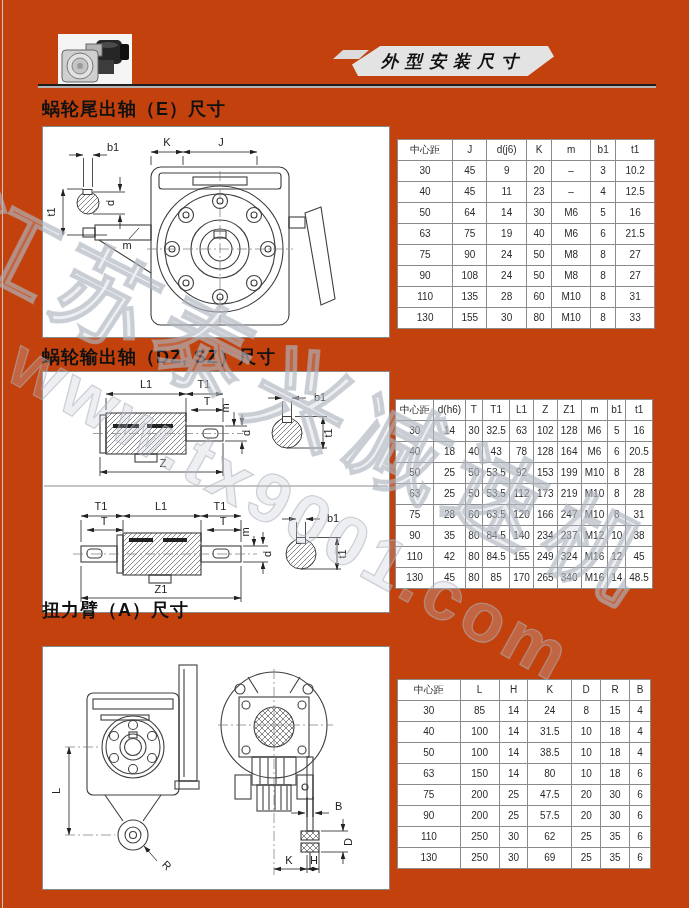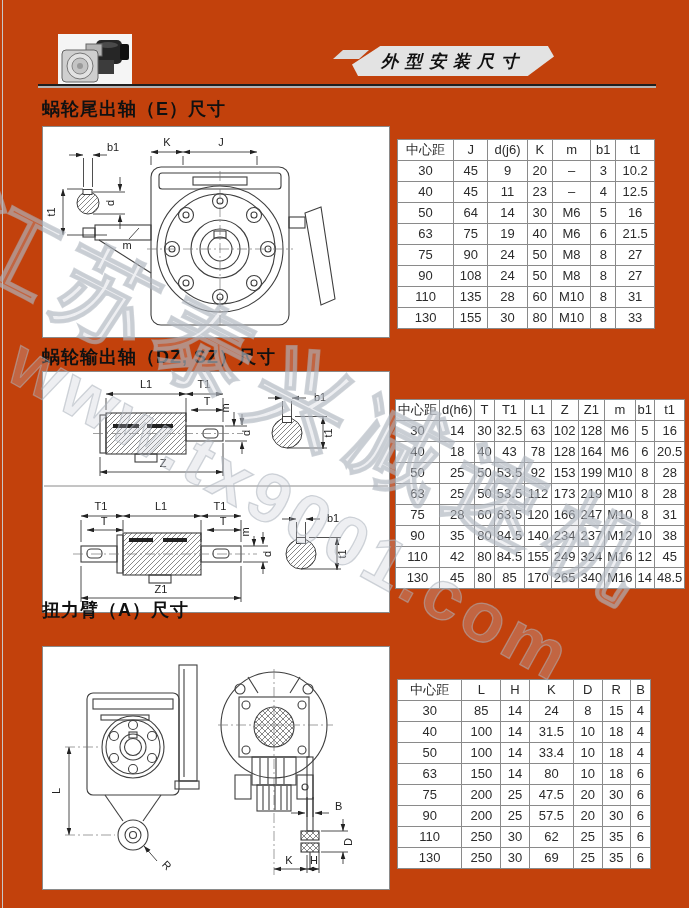--- a/index.html
+++ b/index.html
@@ -13,21 +13,21 @@
           display:flex;align-items:center;justify-content:center;}
   .banner span{font-style:italic;font-weight:bold;font-size:17px;letter-spacing:7px;color:#111;}
   .rule{position:absolute;left:38px;top:84px;width:618px;height:0;border-top:2px solid #1f1f1f;box-shadow:0 2px 0 #b5b5b5;}
   .sec-title{position:absolute;left:42px;font-size:18px;font-weight:bold;letter-spacing:1px;color:#111;}
   .st1{top:97px;} .st2{top:345px;} .st3{top:598px;}
   .draw-box{position:absolute;left:42px;width:346px;border:1px solid #8a8a8a;background:#fff;}
   .db1{top:126px;height:210px;} .db2{top:371px;height:240px;} .db3{top:646px;height:242px;}
   .draw-box svg{position:absolute;left:0;top:0;width:100%;height:100%;}
   .dim{font-size:11px;fill:#222;font-family:"Liberation Sans",sans-serif;}
   .cl{stroke:#777;stroke-width:0.7;stroke-dasharray:10 3 2 3;}
-  table.tbl{position:absolute;border-collapse:collapse;background:#fff;font-size:13px;color:#2b2b2b;}
+  table.tbl{position:absolute;border-collapse:collapse;background:#fff;font-size:10px;color:#2b2b2b;}
   table.tbl th,table.tbl td{border:1px solid #8a8a8a;text-align:center;font-weight:normal;
       height:20px;line-height:20px;padding:0 2px;white-space:nowrap;}
   .tp1{left:397px;top:139px;width:258px;}
   .tp2{left:395px;top:399px;width:258px;font-size:10px;}
   .tp2 th,.tp2 td{padding:0 1px;}
   .tp3{left:397px;top:679px;width:254px;}
   .wm{position:absolute;pointer-events:none;white-space:nowrap;font-weight:bold;z-index:5;
       color:rgba(193,199,207,0.28);-webkit-text-stroke:1.3px rgba(172,179,188,0.55);}
   .wm1{left:-6px;top:168px;font-size:98px;letter-spacing:12px;transform:rotate(27deg);transform-origin:0 0;}
   .wm2{left:34px;top:322px;font-size:70px;letter-spacing:5px;transform:rotate(29deg);transform-origin:0 0;}
@@ -568,21 +568,21 @@
           <td>14</td>
           <td>31.5</td>
           <td>10</td>
           <td>18</td>
           <td>4</td>
         </tr>
         <tr>
           <td>50</td>
           <td>100</td>
           <td>14</td>
-          <td>33.4</td>
+          <td>38.5</td>
           <td>10</td>
           <td>18</td>
           <td>4</td>
         </tr>
         <tr>
           <td>63</td>
           <td>150</td>
           <td>14</td>
           <td>80</td>
           <td>10</td>

